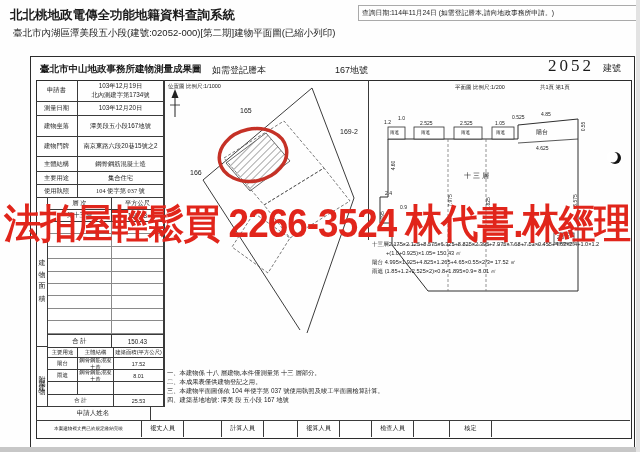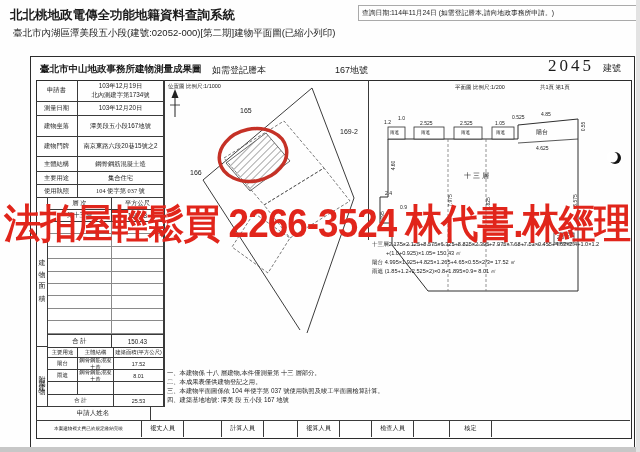--- a/index.html
+++ b/index.html
@@ -22,21 +22,21 @@
 
   <div class="abs bold" style="left:10px;top:7px;font-size:12.5px;">北北桃地政電傳全功能地籍資料查詢系統</div>
   <div class="abs" style="left:13px;top:27px;font-size:9.5px;">臺北市內湖區潭美段五小段(建號:02052-000)[第二期]建物平面圖(已縮小列印)</div>
   <div class="abs" style="left:358px;top:5px;width:274px;height:14px;border:1px solid #aaa;font-size:6.8px;display:flex;align-items:center;padding-left:3px;">查詢日期:114年11月24日 (如需登記謄本,請向地政事務所申請。)</div>
 
   <div class="abs" style="left:30px;top:56px;width:603px;height:390px;border:1.5px solid #2c2c2c;"></div>
 
   <div class="abs bold" style="left:40px;top:63px;font-size:9.5px;">臺北市中山地政事務所建物測量成果圖</div>
   <div class="abs" style="left:212px;top:64px;font-size:9px;">如需登記謄本</div>
   <div class="abs" style="left:335px;top:64px;font-size:9px;">167地號</div>
-  <div class="abs" style="left:548px;top:56px;font-size:17px;letter-spacing:3px;font-family:'Liberation Serif','DejaVu Serif',serif;">2045</div>
+  <div class="abs" style="left:548px;top:56px;font-size:17px;letter-spacing:3px;font-family:'Liberation Serif','DejaVu Serif',serif;">2052</div>
   <div class="abs" style="left:603px;top:62px;font-size:9px;">建號</div>
 
   <div class="abs" style="left:36px;top:80px;width:594px;height:357px;border:1px solid #2c2c2c;"></div>
   <div class="abs" style="left:164px;top:80px;width:1px;height:327px;background:#3a3a3a;"></div>
   <div class="abs" style="left:368px;top:80px;width:1px;height:160px;background:#3a3a3a;"></div>
   <div class="abs" style="left:36px;top:420px;width:594px;height:1px;background:#3a3a3a;"></div>
 
   <div class="abs" style="left:168px;top:83px;font-size:5.5px;">位置圖 比例尺:1/1000</div>
   <div class="abs" style="left:455px;top:84px;font-size:5.5px;">平面圖 比例尺:1/200</div>
   <div class="abs" style="left:540px;top:84px;font-size:5.5px;">共1頁 第1頁</div>

